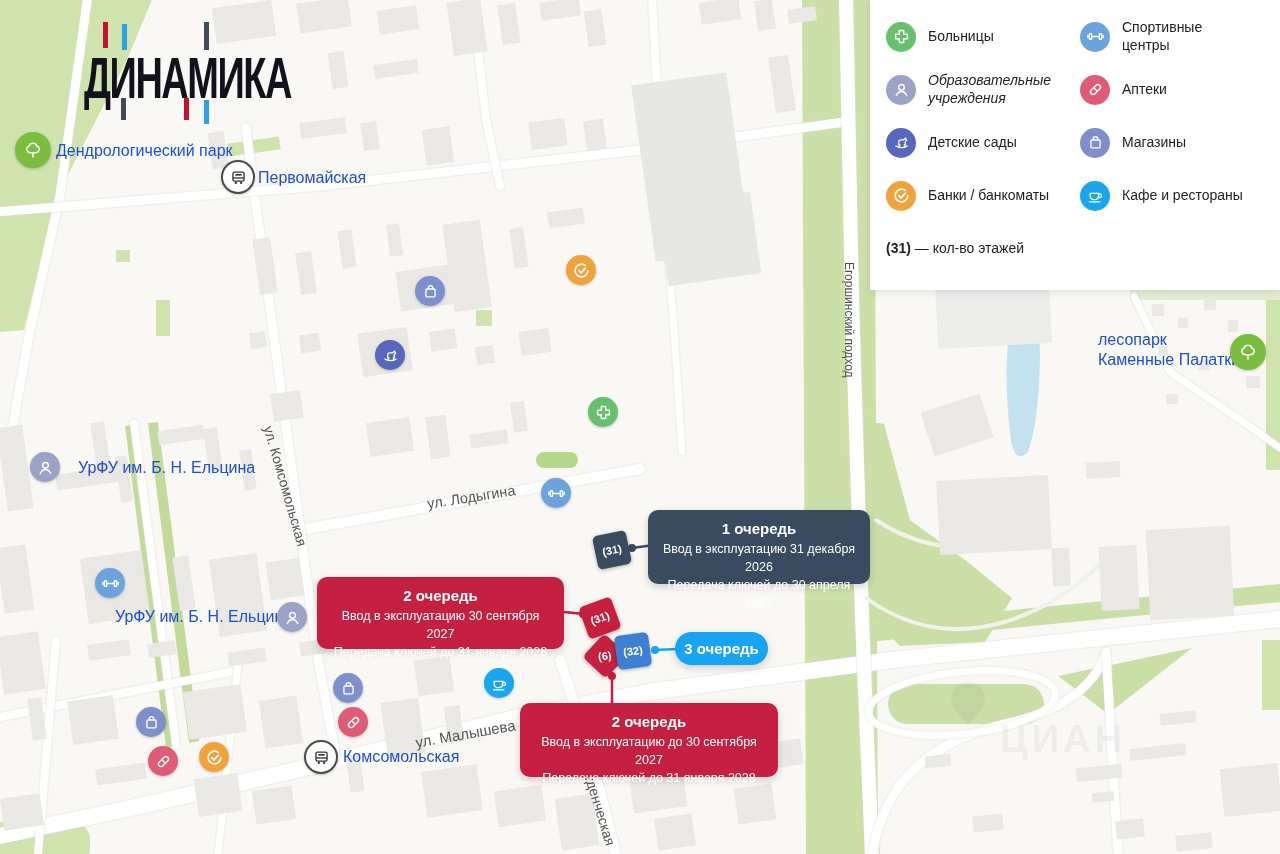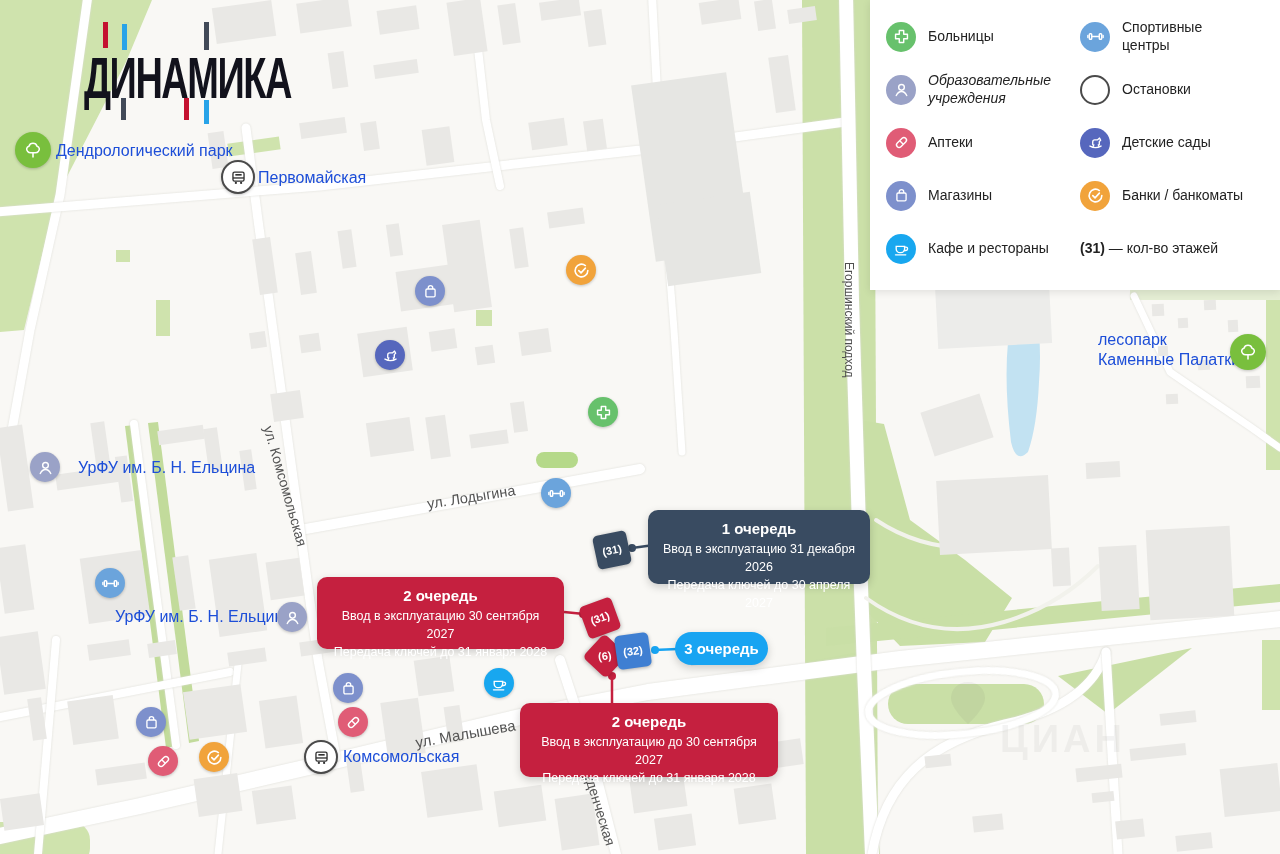--- a/index.html
+++ b/index.html
@@ -465,28 +465,20 @@
     </div>
     <div class="lg-item">
       <span class="lg-ic" style="background: rgb(154, 162, 199);">
           <svg>
             <use href="#ic-edu"></use>
           </svg>
         </span>
       <span style="max-width:130px;font-style:italic;">Образовательные учреждения</span>
     </div>
     <div class="lg-item">
-      <span class="lg-ic stopicon">
-          <svg>
-            <use href="#ic-bus"></use>
-          </svg>
-        </span>
-      <span>Остановки</span>
-    </div>
-    <div class="lg-item">
       <span class="lg-ic" style="background: rgb(224, 92, 118);">
           <svg>
             <use href="#ic-pill"></use>
           </svg>
         </span>
       <span>Аптеки</span>
     </div>
     <div class="lg-item">
       <span class="lg-ic" style="background: rgb(86, 103, 189);">
           <svg>

